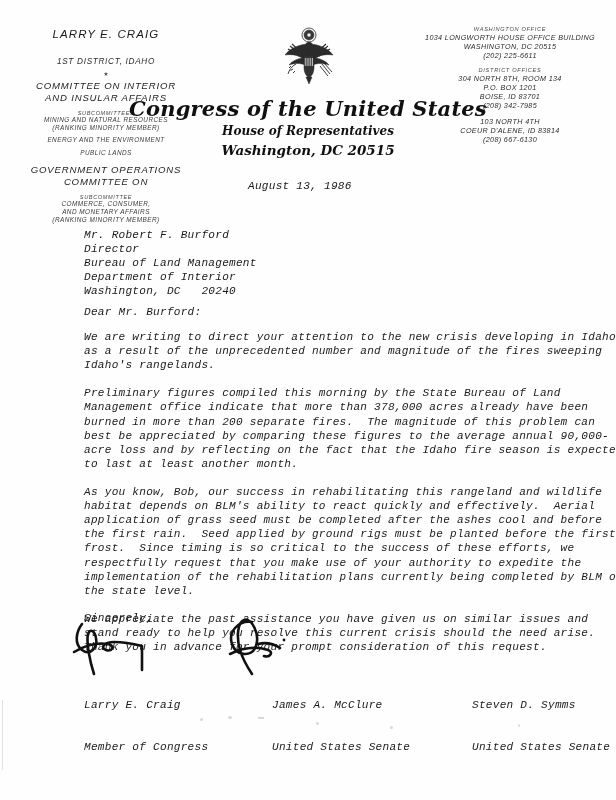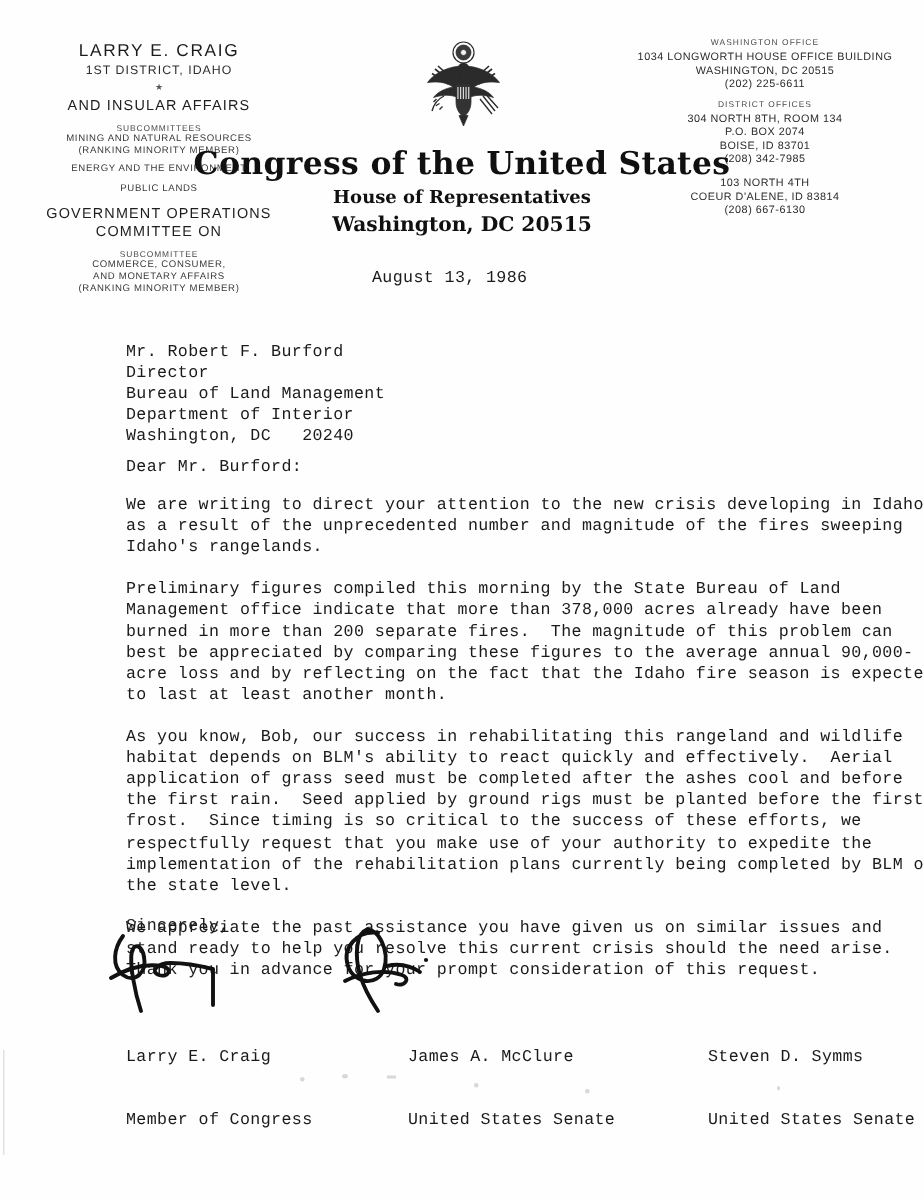--- a/index.html
+++ b/index.html
@@ -9,20 +9,21 @@
     background: #ffffff;
   }
   #page {
     position: relative;
     width: 616px;
     height: 800px;
     background: #fefefe;
     overflow: hidden;
     font-family: "Liberation Mono", "DejaVu Sans Mono", monospace;
     color: #151515;
+    font-style: italic;
   }
 
   
   .letterhead {
     position: absolute;
     top: 22px;
     left: 0;
     width: 616px;
     height: 150px;
   }
@@ -48,21 +49,21 @@
 
   .name-line {
     font-size: 11.5px;
     letter-spacing: 1.1px;
     font-weight: 400;
     color: #1b1b1b;
   }
   .district-line {
     font-size: 8.2px;
     letter-spacing: 0.7px;
-    margin-top: 2px;
+    margin-top: 17px;
     color: #2c2c2c;
   }
   .tiny-star {
     font-size: 6px;
     margin: 4px 0 3px 0;
     color: #555;
   }
   .committee-line {
     font-size: 9.6px;
     letter-spacing: 0.8px;
@@ -200,20 +201,21 @@
 <body>
 
 <div id="page">
 
   <div class="letterhead">
 
     <div class="lh-left">
       <div class="name-line">LARRY E. CRAIG</div>
       <div class="district-line">1ST DISTRICT, IDAHO</div>
       <div class="tiny-star">★</div>
+      <div class="committee-line">COMMITTEE ON INTERIOR</div>
       <div class="committee-line">AND INSULAR AFFAIRS</div>
       <div class="sub-head">SUBCOMMITTEES</div>
       <div class="sub-item">MINING AND NATURAL RESOURCES</div>
       <div class="sub-item">(RANKING MINORITY MEMBER)</div>
       <div class="sub-gap"></div>
       <div class="sub-item">ENERGY AND THE ENVIRONMENT</div>
       <div class="sub-gap"></div>
       <div class="sub-item">PUBLIC LANDS</div>
       <div class="blk-gap"></div>
       <div class="committee-line">GOVERNMENT OPERATIONS</div>
@@ -227,21 +229,21 @@
     <div class="lh-right">
       <div class="addr-block">
         <div class="addr-head">WASHINGTON OFFICE</div>
         <div class="addr-line">1034 LONGWORTH HOUSE OFFICE BUILDING</div>
         <div class="addr-line">WASHINGTON, DC 20515</div>
         <div class="addr-line">(202) 225-6611</div>
       </div>
       <div class="addr-block">
         <div class="addr-head">DISTRICT OFFICES</div>
         <div class="addr-line">304 NORTH 8TH, ROOM 134</div>
-        <div class="addr-line">P.O. BOX 2074</div>
+        <div class="addr-line">P.O. BOX 1201</div>
         <div class="addr-line">BOISE, ID 83701</div>
         <div class="addr-line">(208) 342-7985</div>
       </div>
       <div class="addr-block">
         <div class="addr-line">103 NORTH 4TH</div>
         <div class="addr-line">COEUR D'ALENE, ID 83814</div>
         <div class="addr-line">(208) 667-6130</div>
       </div>
     </div>
   </div>

